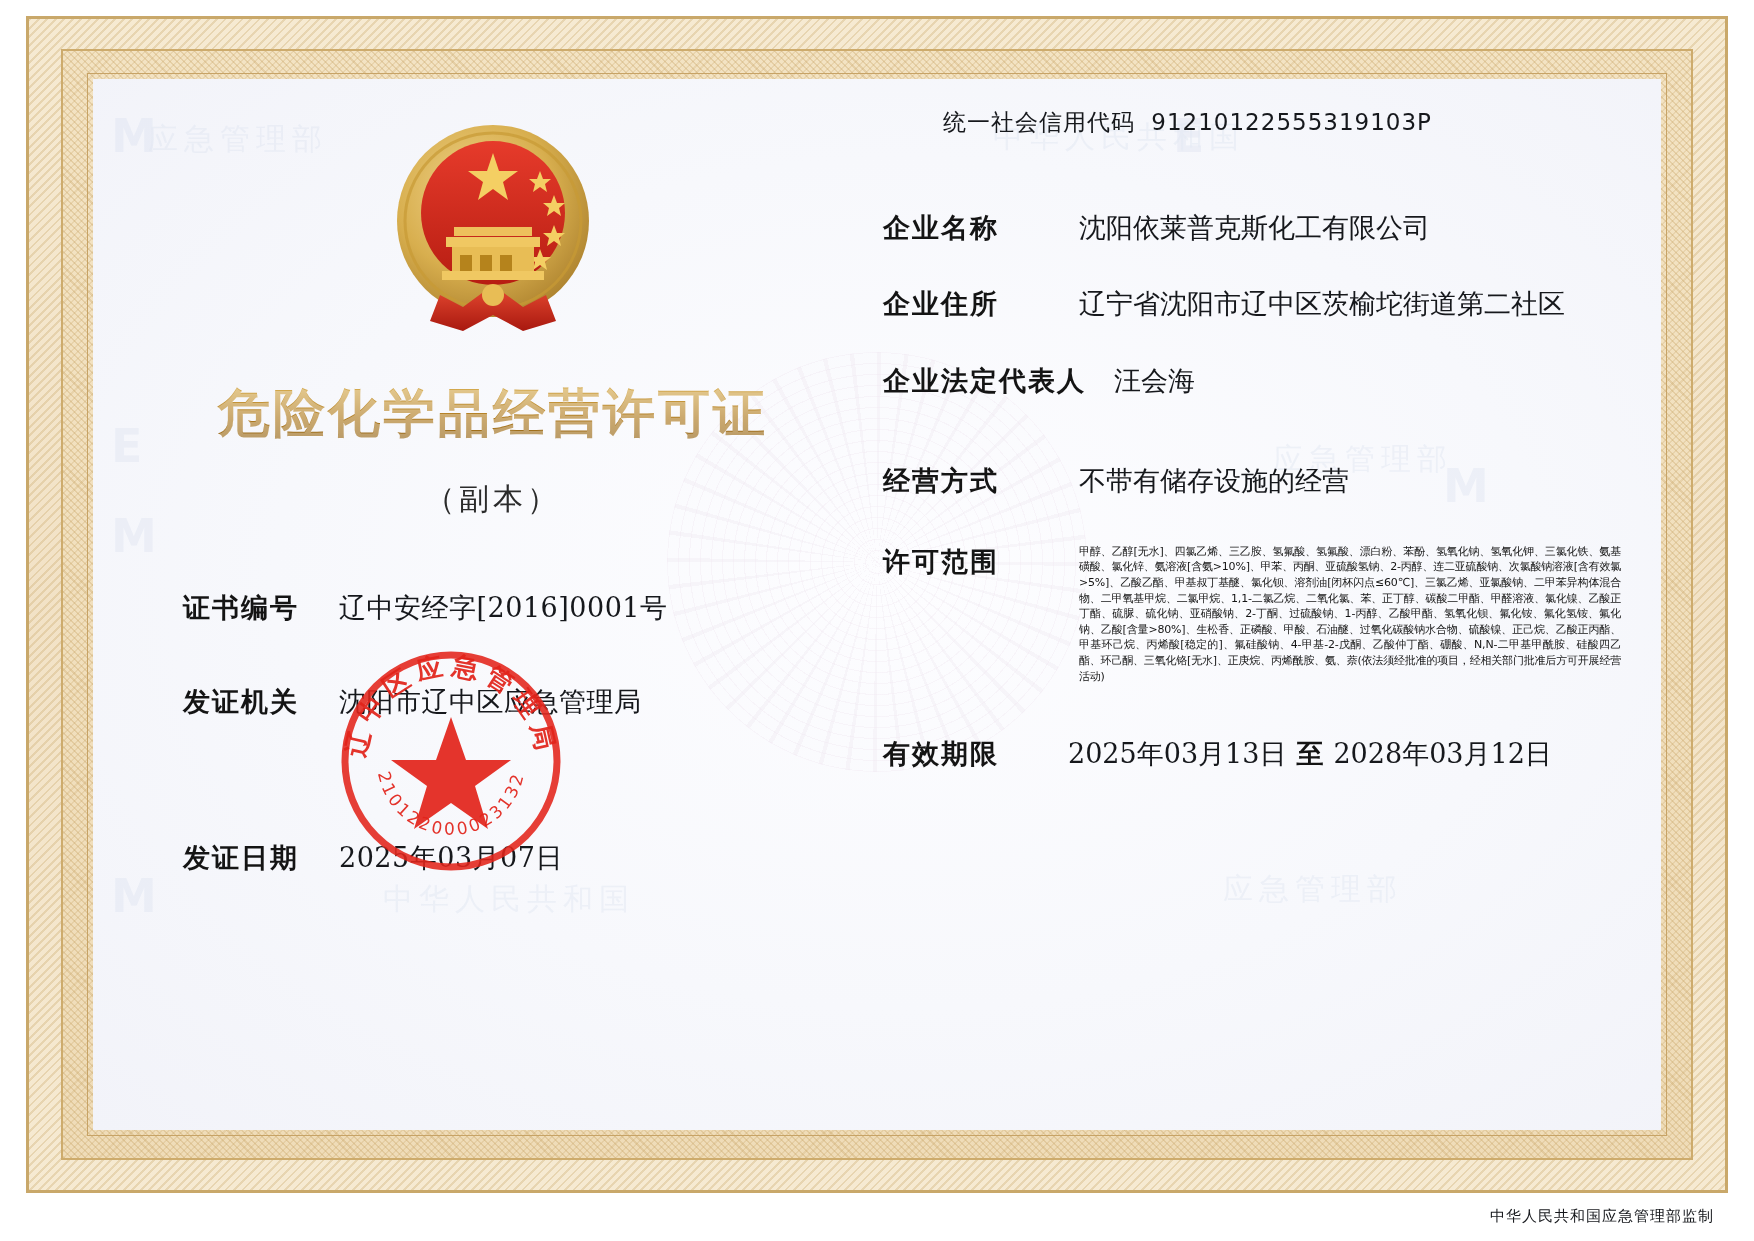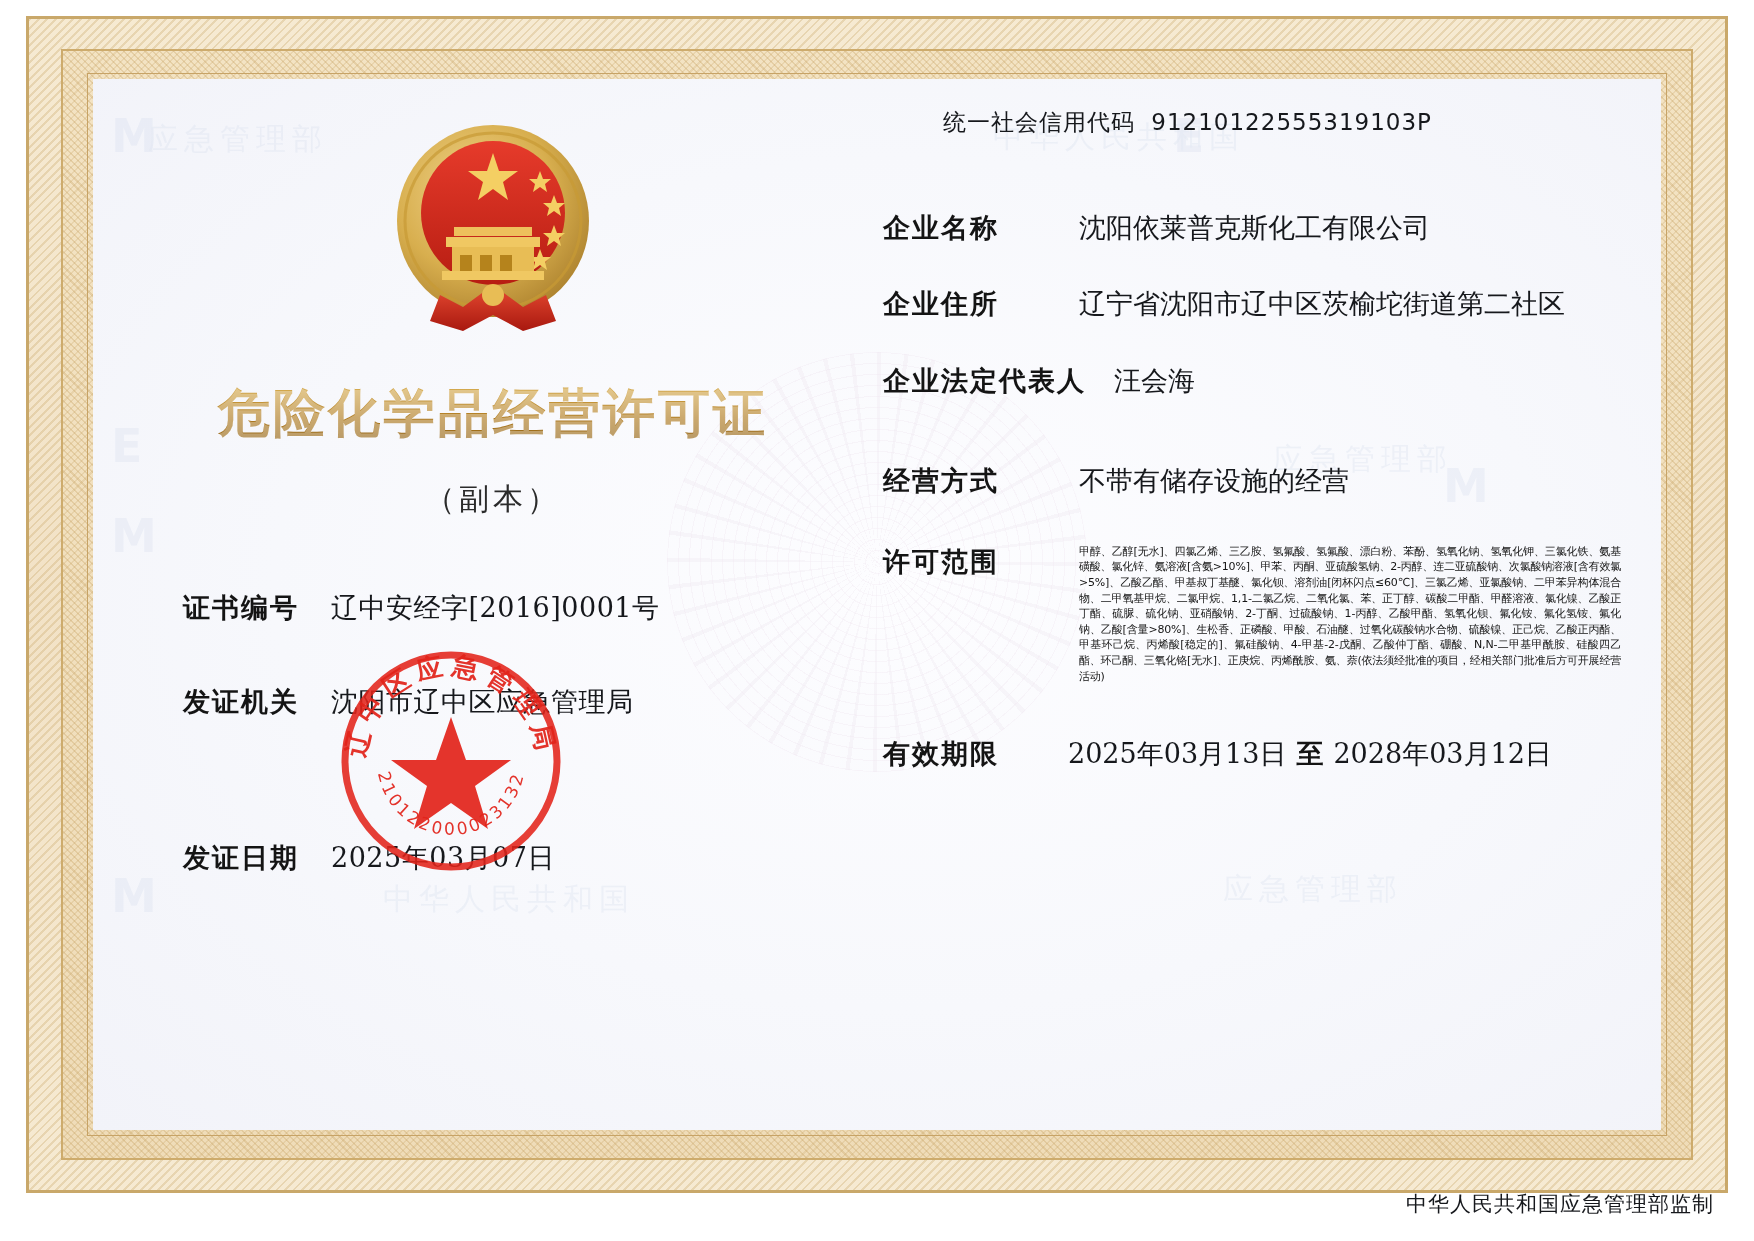--- a/index.html
+++ b/index.html
@@ -184,20 +184,21 @@
     font-weight: bold;
     color: #141414;
     letter-spacing: 2px;
     font-family: "DejaVu Sans", "Liberation Sans", sans-serif;
   }
   .lf-value {
     font-size: 27px;
     color: #16181c;
     letter-spacing: 0.5px;
     font-family: "DejaVu Serif", "Liberation Serif", serif;
+    margin-left: 8px;
   }
 
   .date-row {
     margin-top: 120px;
     padding-left: 30px;
     display: flex;
     align-items: center;
   }
 
   
@@ -279,22 +280,22 @@
   }
 
   .extend-row {
     margin-top: 58px;
   }
 
   
   .footer {
     position: absolute;
     right: 40px;
-    bottom: 23px;
-    font-size: 21px;
+    bottom: 15px;
+    font-size: 15px;
     color: #16181c;
     letter-spacing: 1px;
     font-family: "DejaVu Sans", "Liberation Sans", sans-serif;
   }
 </style>
 </head>
 <body>
 
 <div class="certificate">
   <div class="frame-outer">

